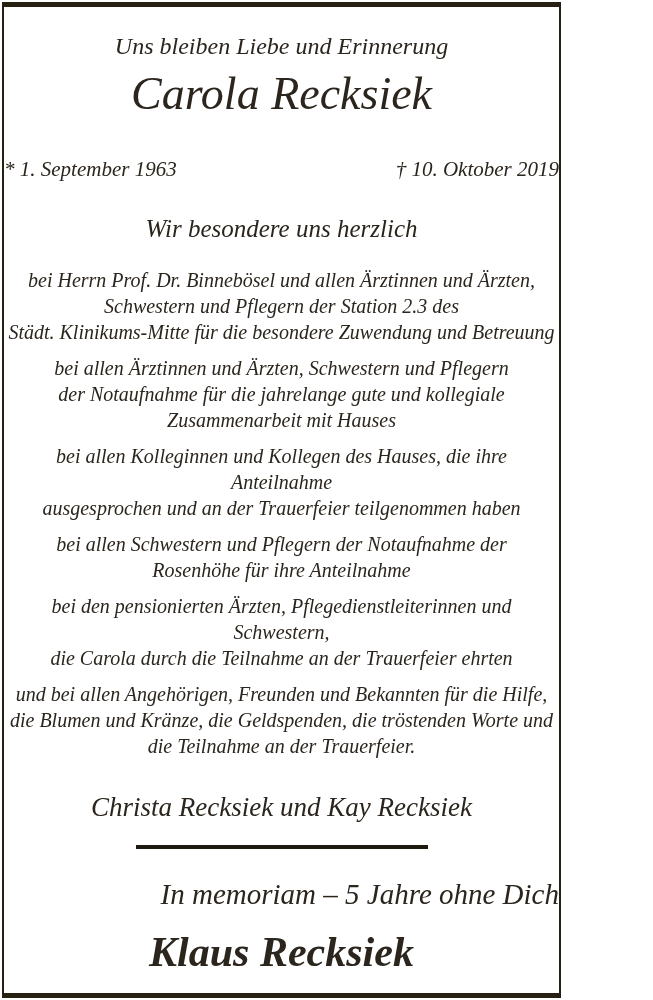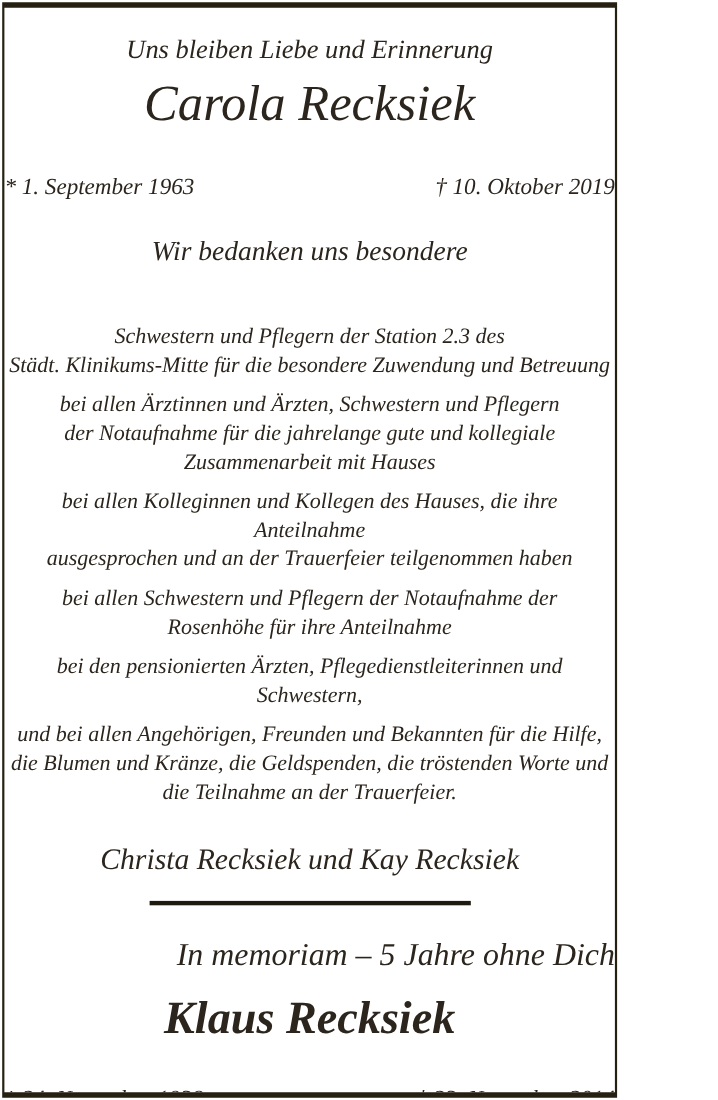--- a/index.html
+++ b/index.html
@@ -95,43 +95,44 @@
 
     <div class="opening">Uns bleiben Liebe und Erinnerung</div>
 
     <h1 class="deceased-name">Carola Recksiek</h1>
 
     <div class="dates-row">
       <span>* 1. September 1963</span>
       <span>† 10. Oktober 2019</span>
     </div>
 
-    <h2 class="thanks-heading">Wir bedanken uns besondere</h2>
+    <h2 class="thanks-heading">Wir besondere uns herzlich</h2>
 
     <div class="paragraphs">
       <p class="para">
-        <br>
+        <span>bei Herrn Prof. Dr. Binnebösel und allen Ärztinnen und Ärzten,</span><br>
         <span>Schwestern und Pflegern der Station 2.3 des</span><br>
         <span>Städt. Klinikums-Mitte für die besondere Zuwendung und Betreuung</span>
       </p>
       <p class="para">
         <span>bei allen Ärztinnen und Ärzten, Schwestern und Pflegern</span><br>
         <span>der Notaufnahme für die jahrelange gute und kollegiale</span><br>
         <span>Zusammenarbeit mit Hauses</span>
       </p>
       <p class="para">
         <span>bei allen Kolleginnen und Kollegen des Hauses, die ihre Anteilnahme</span><br>
         <span>ausgesprochen und an der Trauerfeier teilgenommen haben</span>
       </p>
       <p class="para">
         <span>bei allen Schwestern und Pflegern der Notaufnahme der</span><br>
         <span>Rosenhöhe für ihre Anteilnahme</span>
       </p>
       <p class="para">
         <span>bei den pensionierten Ärzten, Pflegedienstleiterinnen und Schwestern,</span><br>
+        <span>die Carola durch die Teilnahme an der Trauerfeier ehrten</span>
       </p>
       <p class="para">
         <span>und bei allen Angehörigen, Freunden und Bekannten für die Hilfe,</span><br>
         <span>die Blumen und Kränze, die Geldspenden, die tröstenden Worte und</span><br>
         <span>die Teilnahme an der Trauerfeier.</span>
       </p>
     </div>
 
     <div class="signature">Christa Recksiek und Kay Recksiek</div>
 

